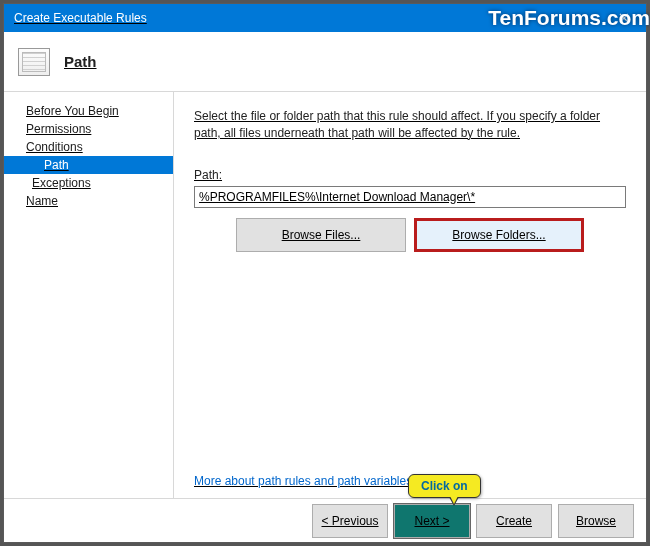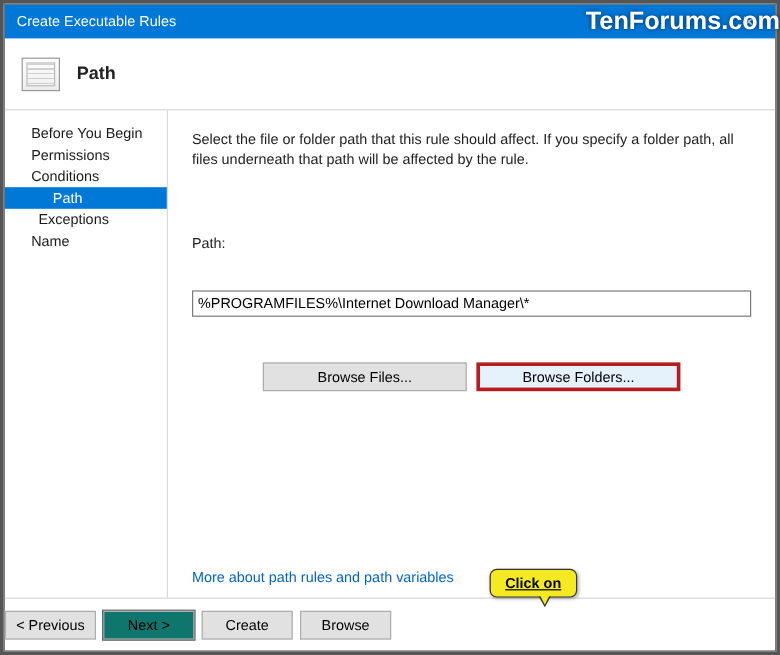--- a/index.html
+++ b/index.html
@@ -1,43 +1,43 @@
 <!DOCTYPE html>
 <html><head>
 <meta charset="utf-8">
 <style>
 * { box-sizing: border-box; margin: 0; padding: 0; font-family: "Segoe UI", Tahoma, sans-serif; }
 body { background: #555; width: 650px; height: 546px; overflow: hidden; position: relative; }
-.window { position: absolute; left: 3px; top: 3px; width: 644px; height: 540px; background: #fff; border: 1px solid #5a5a5a; display: flex; flex-direction: column; }
+.window { position: absolute; left: 3px; top: 3px; width: 644px; height: 540px; background: #fff; border: 1px solid #5a5a5a; display: flex; flex-direction: column; text-decoration: underline; }
 .titlebar { background: #0078d7; color: #fff; height: 28px; display: flex; align-items: center; padding-left: 10px; font-size: 12px; position: relative; }
 .titlebar .close { position: absolute; right: 0; top: 0; width: 44px; height: 28px; display: flex; align-items: center; justify-content: center; font-size: 13px; }
 .header { height: 60px; border-bottom: 1px solid #d8d8d8; display: flex; align-items: center; padding-left: 14px; gap: 14px; }
 .header-icon { width: 32px; height: 28px; border: 1px solid #999; background: linear-gradient(#fdfdfd,#eee); position: relative; }
 .header-icon::before { content:""; position:absolute; left:3px; top:3px; right:3px; bottom:3px; border:1px solid #bbb; background: repeating-linear-gradient(to bottom,#d0d0d0 0,#d0d0d0 1px,transparent 1px,transparent 4px); }
 .header-title { font-size: 15px; font-weight: 600; color: #222; }
 .body { flex: 1; display: flex; min-height: 0; }
-.sidebar { width: 136px; border-right: 1px solid #d8d8d8; padding-top: 10px; font-size: 12px; }
+.sidebar { width: 170px; border-right: 1px solid #d8d8d8; padding-top: 10px; font-size: 12px; }
 .nav-item { padding: 2px 0 2px 22px; color: #1a1a1a; cursor: default; }
 .nav-sub { padding-left: 28px; }
 .nav-sel { background: #0078d7; color: #fff; padding-left: 40px; }
-.content { flex: 1; padding: 16px 20px 0 20px; display: flex; flex-direction: column; font-size: 12px; color: #222; gap: 28px; }
+.content { flex: 1; padding: 16px 20px 0 20px; display: flex; flex-direction: column; font-size: 12px; color: #222; }
 .instr { line-height: 1.4; margin-bottom: 26px; }
 .pathlabel { margin-bottom: 4px; }
 .pathinput { width: 100%; height: 22px; border: 1px solid #7a7a7a; padding: 0 4px; font-size: 12px; font-family: inherit; }
 .browse-row { display: flex; gap: 8px; justify-content: center; margin-top: 10px; }
-.wbtn { height: 24px; background: #e1e1e1; border: 1px solid #adadad; font-size: 12px; font-family: inherit; padding: 0 8px; cursor: default; }
+.wbtn { height: 34px; background: #e1e1e1; border: 1px solid #adadad; font-size: 12px; font-family: inherit; padding: 0 8px; cursor: default; }
 .bf { width: 170px; }
 .bf-sel { border: 3px solid #b91c1c; background: #e5f1fb; }
 .spacer { flex: 1; }
 .link { color: #0066cc; font-size: 12px; margin-bottom: 10px; }
-.footer { height: 44px; border-top: 1px solid #d8d8d8; display: flex; align-items: center; padding-right: 12px; gap: 6px; }
+.footer { height: 44px; border-top: 1px solid #d8d8d8; display: flex; align-items: center; justify-content: flex-end; padding-right: 12px; gap: 6px; }
 .footer .wbtn { width: 76px; }
 .watermark { position: absolute; top: 6px; left: 0; width: 100%; text-align: right; font-size: 21px; font-weight: 700; color: #fff; text-shadow: 0 0 4px rgba(0,0,0,.5), 0 0 2px #0066cc; pointer-events: none; z-index: 50; }
 .callout { position: absolute; left: 408px; top: 474px; z-index: 60; pointer-events: none; }
-.bubble { background: #f5ea22; border: 1px solid #333; border-radius: 6px; padding: 4px 12px; font-size: 12px; font-weight: 600; color: #000000; box-shadow: 1px 1px 3px rgba(0,0,0,.3); position: relative; text-decoration: underline; }
+.bubble { background: #f5ea22; border: 1px solid #333; border-radius: 6px; padding: 4px 12px; font-size: 12px; font-weight: 600; color: #0369a1; box-shadow: 1px 1px 3px rgba(0,0,0,.3); position: relative; }
 .bubble::after { content:""; position:absolute; left: 40px; bottom: -9px; width: 0; height: 0; border-left: 5px solid transparent; border-right: 5px solid transparent; border-top: 9px solid #333; }
 .bubble::before { content:""; position:absolute; left: 41px; bottom: -7px; width: 0; height: 0; border-left: 4px solid transparent; border-right: 4px solid transparent; border-top: 8px solid #f5ea22; z-index: 1; }
 .next-hl { outline: 1px solid #666; background: #0f766e; }
 </style>
 </head>
 <body>
 
 <div class="window">
 
   <div class="titlebar">

